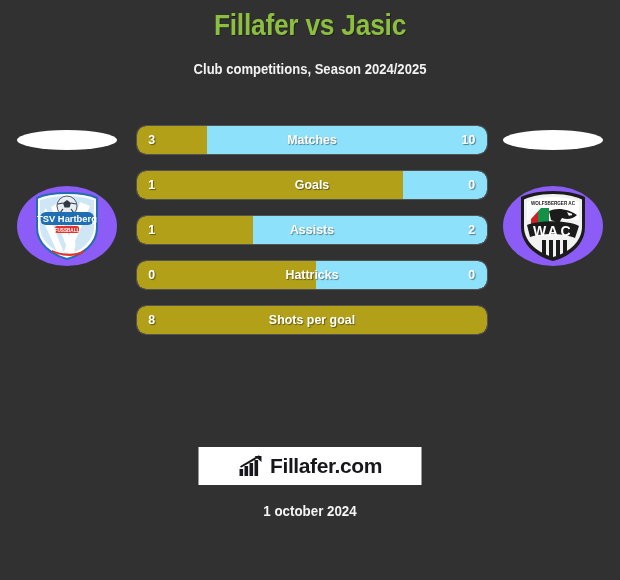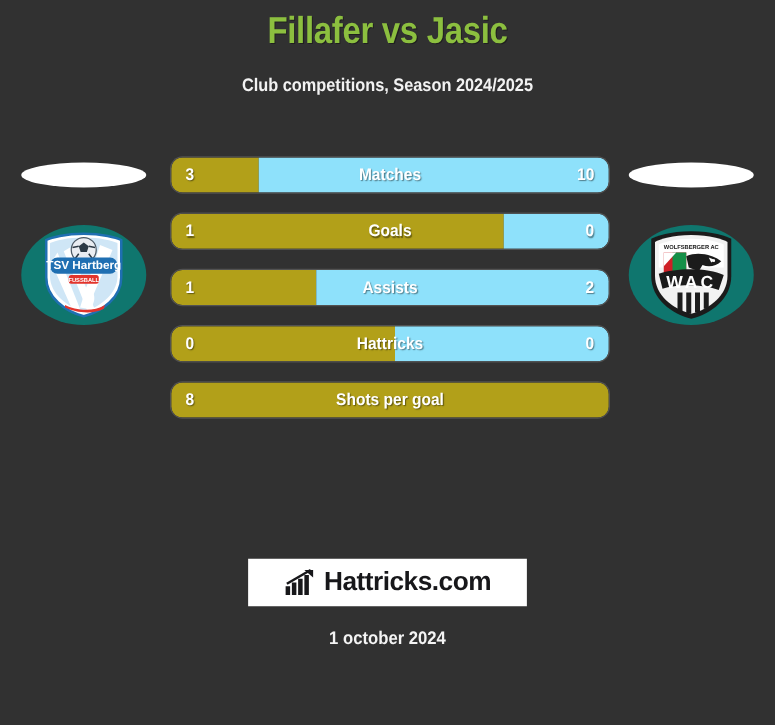--- a/index.html
+++ b/index.html
@@ -61,26 +61,26 @@
     top: 10px;
     left: 50%;
     transform: translateX(-50%);
     width: 100px;
     height: 20px;
     background: #ffffff;
     border-radius: 50%;
   }
   .logo-badge {
     position: absolute;
-    top: 60px;
+    top: 66px;
     left: 50%;
     transform: translateX(-50%);
     width: 100px;
     height: 80px;
-    background: #0f766e;
+    background: #8b5cf6;
     border-radius: 50%;
     display: flex;
     align-items: center;
     justify-content: center;
   }
   .logo-badge svg { display: block; }
 
   
   .bars {
     position: absolute;
@@ -268,17 +268,17 @@
 
   <div class="brand">
     <svg class="brand-icon" width="26" height="22" viewBox="0 0 26 22" aria-hidden="true">
       <rect x="1" y="14" width="3.6" height="7" fill="#17171a"></rect>
       <rect x="6" y="11" width="3.6" height="10" fill="#17171a"></rect>
       <rect x="11" y="8" width="3.6" height="13" fill="#17171a"></rect>
       <rect x="16" y="5" width="3.6" height="16" fill="#17171a"></rect>
       <path d="M2 12 L21 1" stroke="#17171a" stroke-width="2" fill="none"></path>
       <path d="M16 1 L23 1 L23 7 Z" fill="#17171a"></path>
     </svg>
-    <span class="brand-text">Hattricks.com</span>
+    <span class="brand-text">Fillafer.com</span>
   </div>
 
   <div class="date">1 october 2024</div>
 </div>
 
 </body></html>

